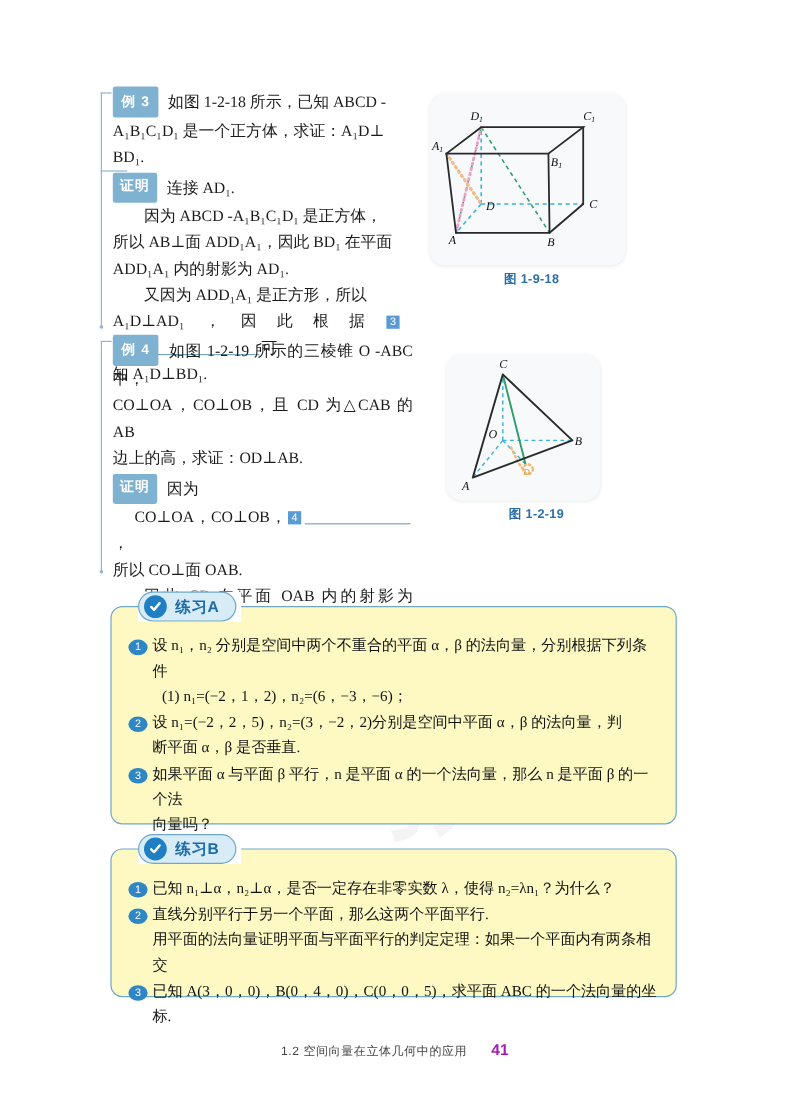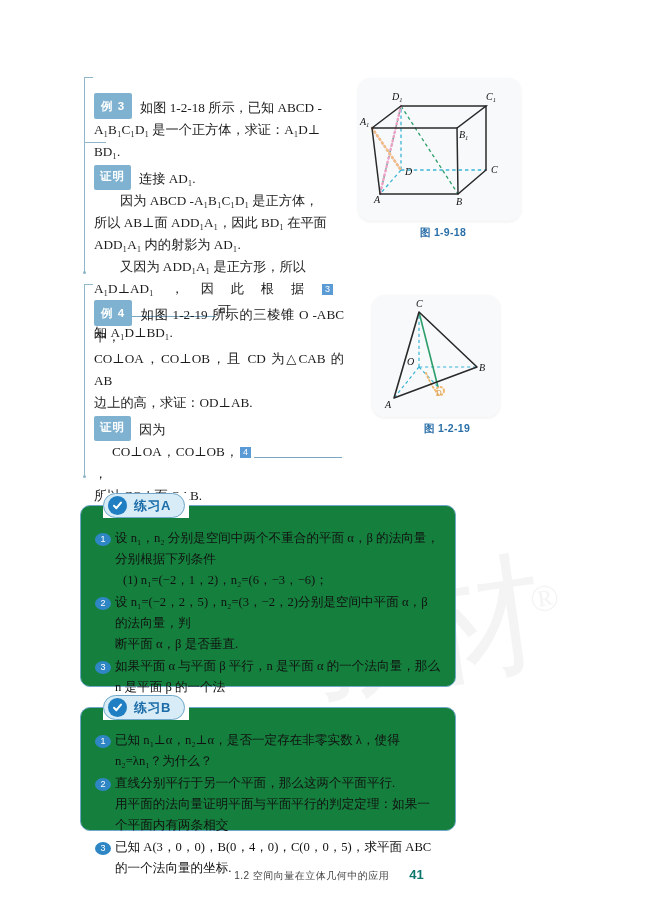--- a/index.html
+++ b/index.html
@@ -48,21 +48,20 @@
     vertical-align:2px;
     margin-right:8px;
     letter-spacing:1px;
   }
   .tag.small { padding:1.5px 6px 2px 6px;font-family:Liberation Mono, monospace; }
 
   .body-text {
     font-size:13.2px; line-height:22px;
     color:#1b1b1b;
     text-align:justify;
-    margin-top:21px;
   }
   .indent { text-indent:26px; display:block; }
 
   .blanknum {
     display:inline-block; background:#5b9bd5; color:#fff;
     font-family:"Liberation Sans",sans-serif; font-size:9px;
     width:11px; height:11px; line-height:11px; text-align:center;
     vertical-align:1px; margin:0 1px;
   }
   .blankline {
@@ -80,23 +79,23 @@
   }
   .fig-cap {
     font-family:"Liberation Sans","DejaVu Sans",sans-serif;
     font-size:10.5px; font-weight:bold; color:#2a6fa8;
     margin-top:5px; letter-spacing:.3px;
   }
   .fig-cap .capnum { color:#2a6fa8; }
 
   
   .ex-box {
-    position:absolute; left:80px; width:376px;
+    position:absolute; left:92px; width:472px;
     border:1.3px solid #6fa8c9; border-radius:10px;
-    background:#15803d;
+    background:#fef9c3;
   }
   .ex-header {
     position:absolute; left:22px; top:-13px;
     display:flex; align-items:center;
     background:#fff; padding-right:4px;
   }
   .pill {
     display:flex; align-items:center;
     background:#d7ecf7; border:1.3px solid #6fa8c9;
     border-radius:13px; height:25px; padding:0 13px 0 4px;
@@ -125,21 +124,21 @@
   .sub-line { display:block; }
 
   
   .footer {
     position:absolute; left:0; right:0; bottom:38px;
     text-align:center;
     font-family:"Liberation Sans","DejaVu Sans",sans-serif;
     font-size:10px; color:#444;
   }
   .footer .sec { letter-spacing:.5px;margin-top:41px; }
-  .footer .pg { font-weight:bold; font-size:13px; margin-left:20px; color:#0f766e; }
+  .footer .pg { font-weight:bold; font-size:13px; margin-left:20px; color:#a21caf; }
 </style>
 </head>
 <body>
 
 <div class="page">
 
   <div class="watermark">
     <span>教材</span><span class="reg">®</span>
   </div>
 

